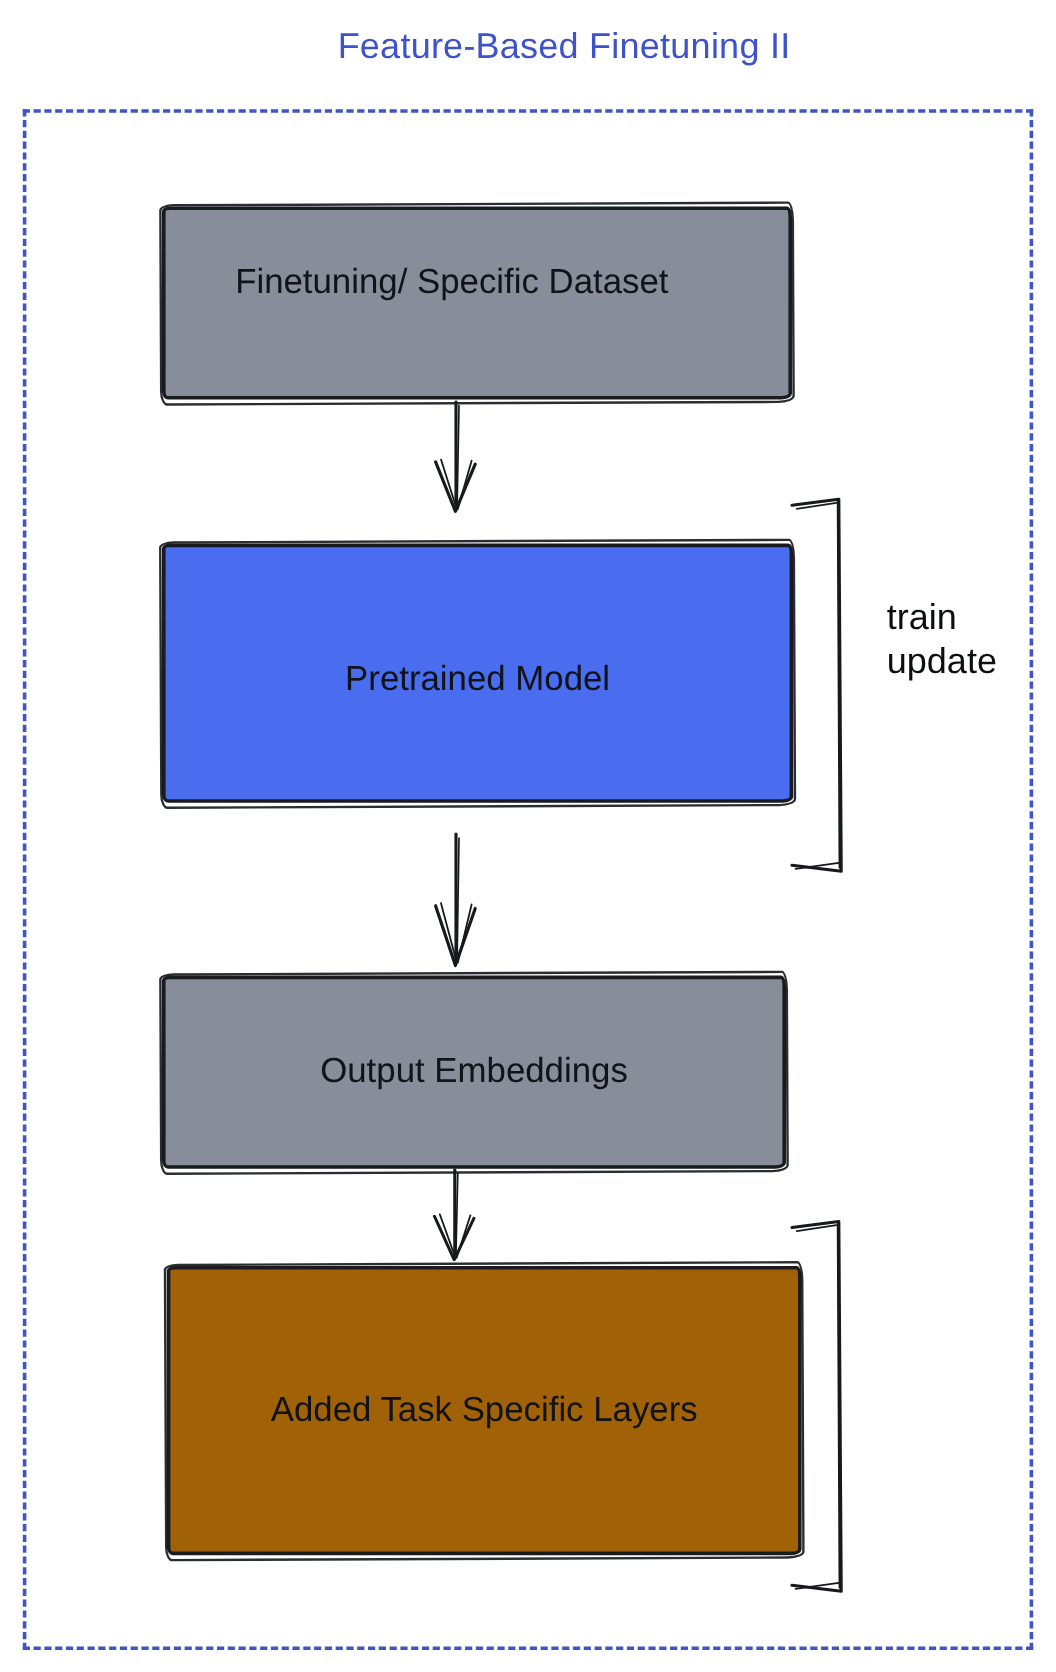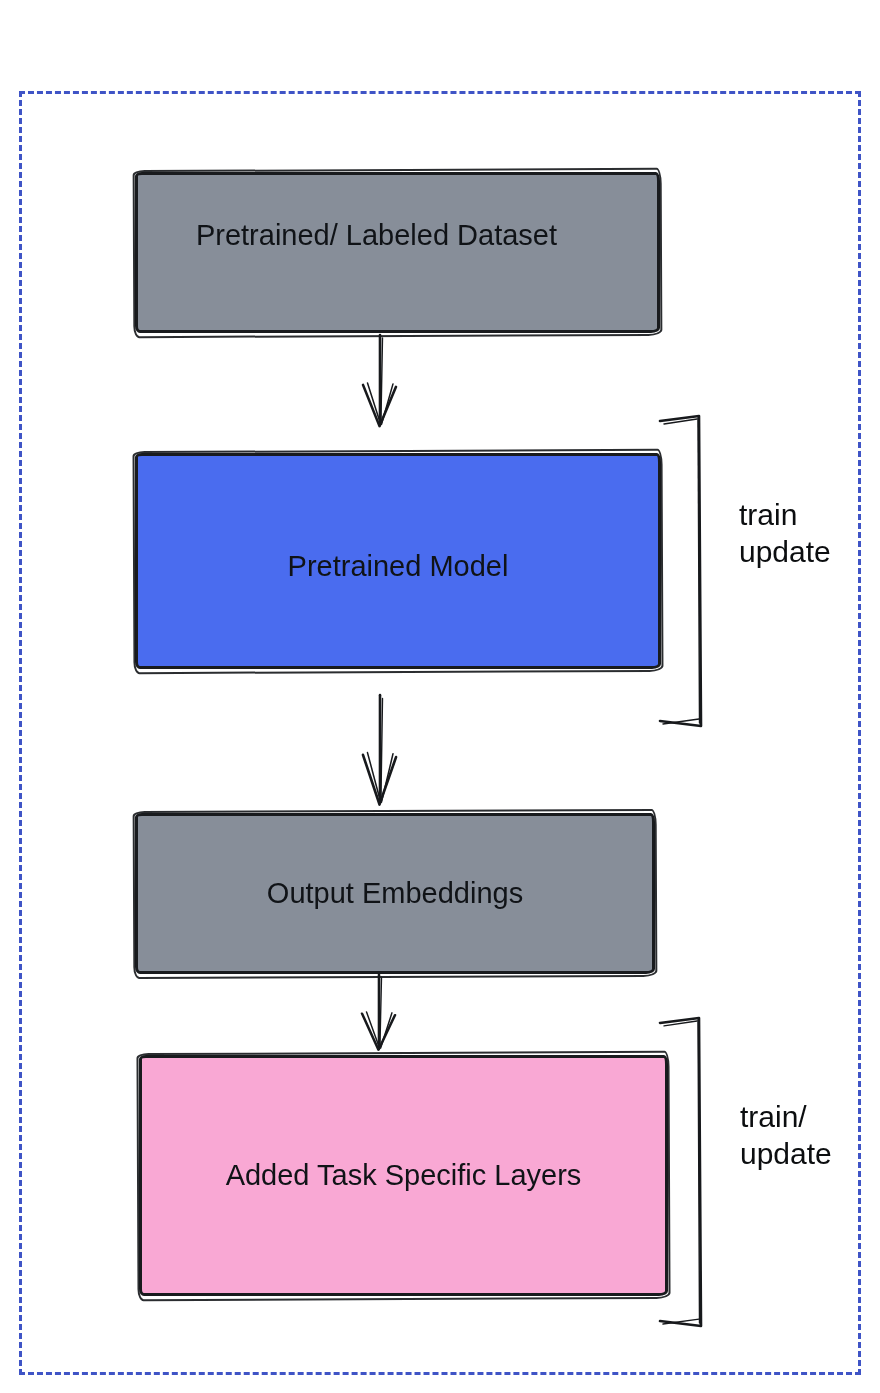--- a/index.html
+++ b/index.html
@@ -68,25 +68,26 @@
     white-space: nowrap;
   }
   .keep-frozen  { left: 739px; top: 496px;  }
   .train-update { left: 740px; top: 1098px; }
 </style>
 </head>
 <body>
 
 <div class="canvas">
 
+  <div class="title" style="color: rgb(61, 82, 203);">Feature-Based Finetuning II</div>
 
   <div class="frame" style="border-color: rgb(63, 84, 198);"></div>
 
   <div class="sketch-box node-dataset" style="background-color: rgb(135, 142, 153);">
-    <span class="node-label">Pretrained/ Labeled Dataset</span>
+    <span class="node-label">Finetuning/ Specific Dataset</span>
   </div>
 
   <svg class="arrow arrow-1" viewBox="0 0 42 100" preserveAspectRatio="none" style="color: rgb(23, 25, 28);">
     <g stroke="currentColor" fill="none" stroke-linecap="round" stroke-linejoin="round">
       <path d="M21 1 L21 93" stroke-width="2.6"></path>
       <path d="M23.5 4 L22 88" stroke-width="1.4"></path>
       <path d="M4 53 L20.5 96 L37 55" stroke-width="2.6"></path>
       <path d="M8.5 51 L21 92" stroke-width="1.5"></path>
       <path d="M34 52 L22.5 94" stroke-width="1.5"></path>
     </g>
@@ -127,31 +128,27 @@
   <svg class="arrow arrow-3" viewBox="0 0 42 100" preserveAspectRatio="none" style="color: rgb(23, 25, 28);">
     <g stroke="currentColor" fill="none" stroke-linecap="round" stroke-linejoin="round">
       <path d="M21 1 L21 93" stroke-width="2.6"></path>
       <path d="M23.5 4 L22 88" stroke-width="1.4"></path>
       <path d="M4 50 L20.5 96 L37 52" stroke-width="2.6"></path>
       <path d="M8.5 48 L21 92" stroke-width="1.5"></path>
       <path d="M34 49 L22.5 94" stroke-width="1.5"></path>
     </g>
   </svg>
 
-  <div class="sketch-box node-task" style="background-color: #f9a8d4;">
+  <div class="sketch-box node-task" style="background-color: #a16207;">
     <span class="node-label">Added Task Specific Layers</span>
   </div>
 
   <svg class="bracket bracket-2" viewBox="0 0 50 324" preserveAspectRatio="none" style="color: rgb(23, 25, 28);">
     <g stroke="currentColor" fill="none" stroke-linecap="round" stroke-linejoin="round">
       <path d="M5 11 L44 6 L46 316 L5 311" stroke-width="2.6"></path>
       <path d="M9 14 L42 9" stroke-width="1.4"></path>
       <path d="M43 8 L44.5 313" stroke-width="1.4"></path>
       <path d="M44 309 L8 314" stroke-width="1.4"></path>
     </g>
   </svg>
 
-  <div class="side-label train-update">
-    <div>train/</div>
-    <div>update</div>
-  </div>
 
 </div>
 
 </body></html>

